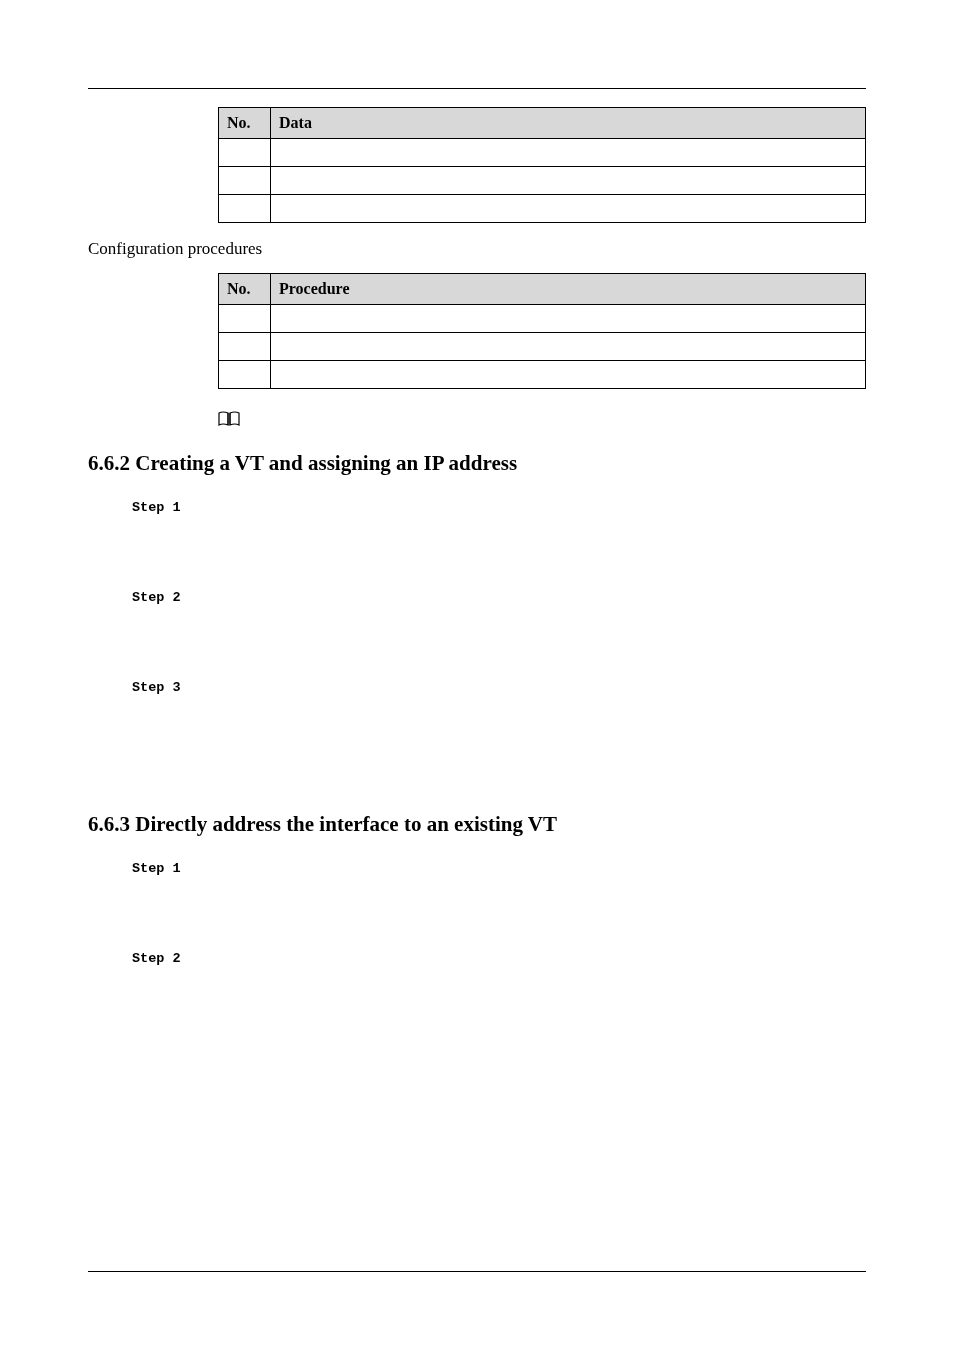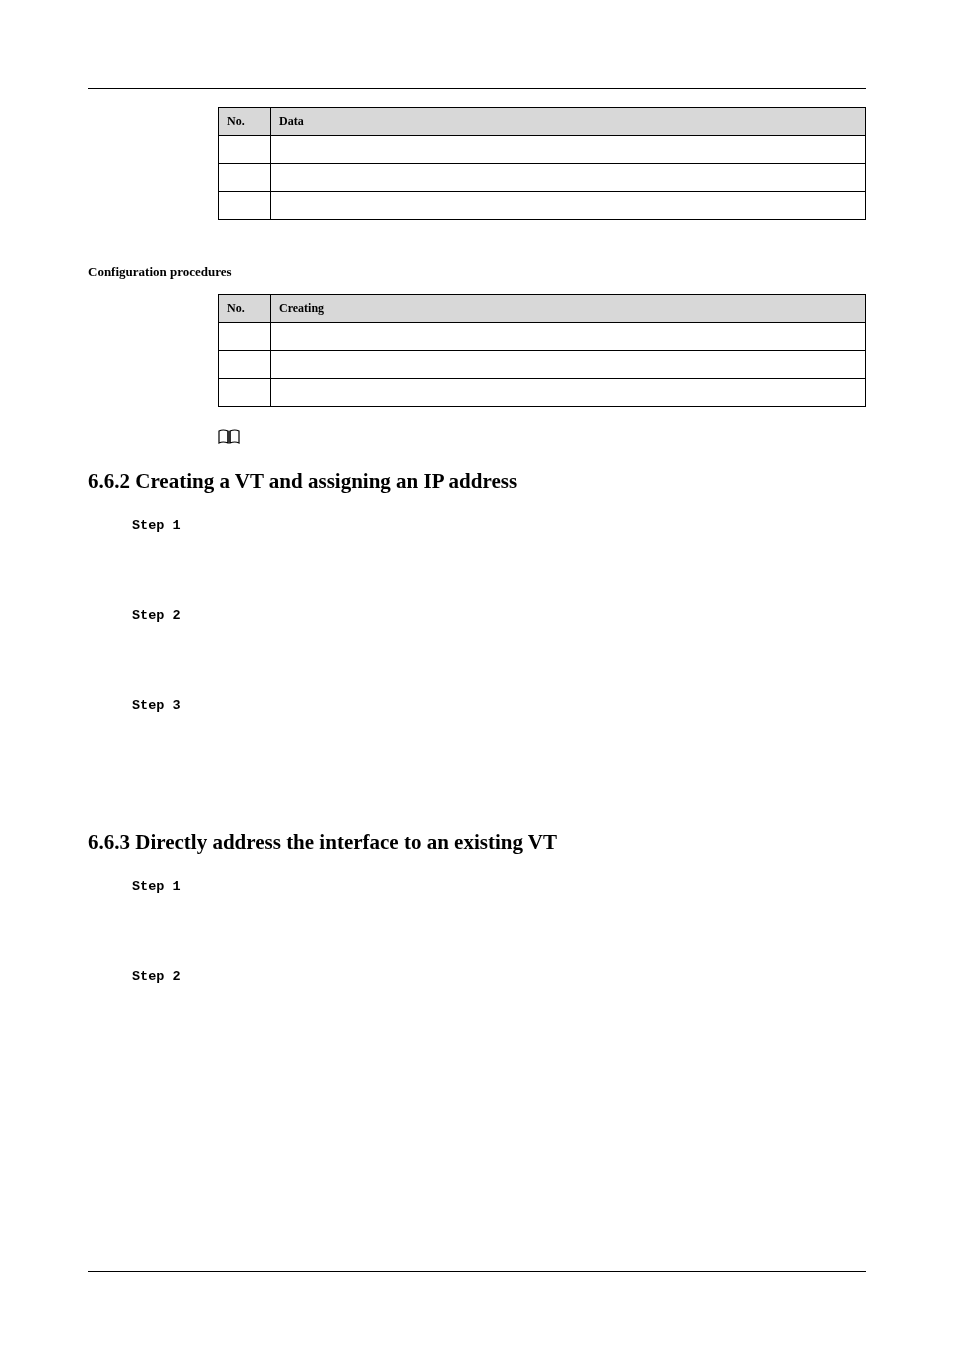--- a/index.html
+++ b/index.html
@@ -16,38 +16,38 @@
     border-top: 1px solid #000;
     margin-bottom: 18px;
   }
   .content-indent {
     margin-left: 130px;
     margin-right: 0;
   }
   table.datatable {
     border-collapse: collapse;
     width: 100%;
-    font-size: 12px;
+    font-size: 16px;
   }
   table.datatable th, table.datatable td {
     border: 1px solid #000;
     padding: 6px 8px;
     text-align: left;
     vertical-align: middle;
   }
   table.datatable th {
     background: #d8d8d8;
     font-weight: bold;
   }
   table.datatable td { height: 28px; }
   .col-no { width: 52px; }
   h3.section-heading {
-    font-size: 13px;
-    font-weight: bold;
-    margin-top: 44px;
+    font-size: 17px;
+    font-weight: normal;
+    margin-top: 16px;
     margin-bottom: 14px;
   }
   .note-row {
     margin-top: 22px;
     margin-bottom: 10px;
   }
   .book-icon {
     display: inline-block;
     vertical-align: middle;
   }
@@ -106,21 +106,21 @@
   </table>
 </div>
 
 <h3 class="section-heading">Configuration procedures</h3>
 
 <div class="content-indent">
   <table class="datatable">
     <thead>
       <tr>
         <th class="col-no">No.</th>
-        <th>Creating</th>
+        <th>Procedure</th>
       </tr>
     </thead>
     <tbody>
       <tr>
         <td></td>
         <td></td>
       </tr>
       <tr>
         <td></td>
         <td></td>

